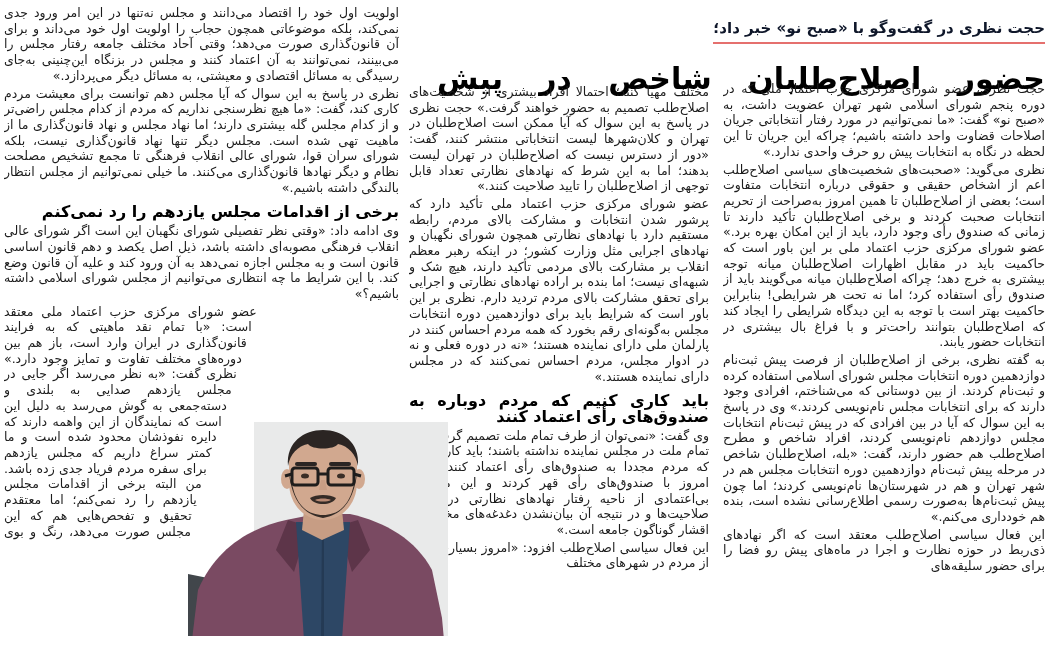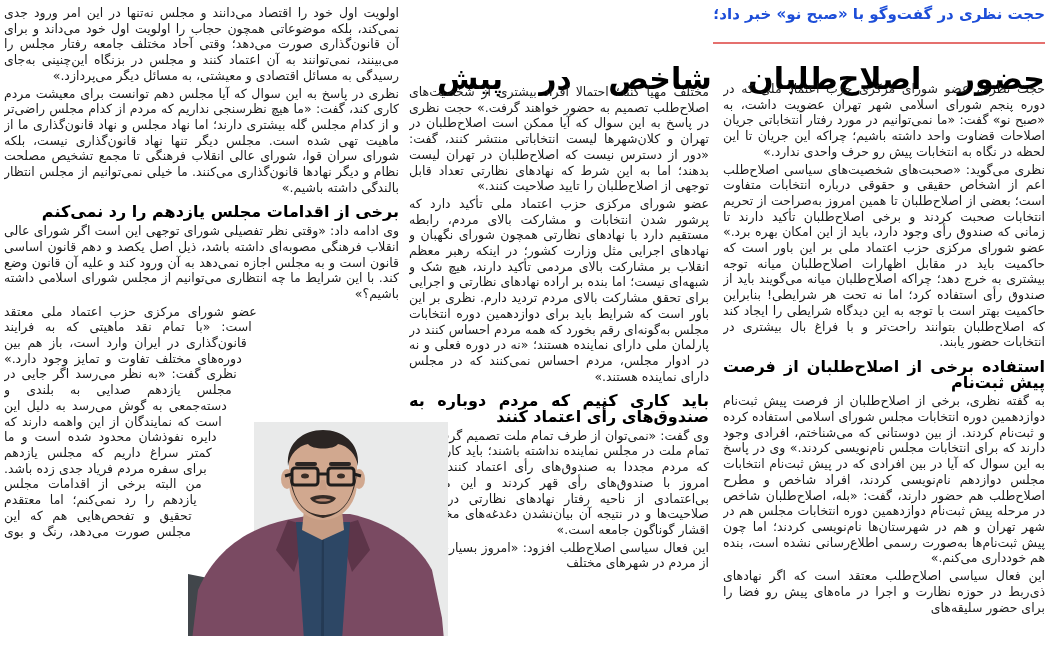--- a/index.html
+++ b/index.html
@@ -1,23 +1,23 @@
 <!DOCTYPE html>
 <html lang="fa" dir="rtl"><head>
 <meta charset="utf-8">
 <style>
   html,body{margin:0;padding:0;background:#ffffff;}
   .page{
     position:relative;width:1050px;height:648px;background:#ffffff;overflow:hidden;
     direction:rtl;font-family:"DejaVu Sans",sans-serif;color:#1c1c1c;
   }
   .kicker{
-    position:absolute;top:5px;right:5px;display:inline-block;
-    font-size:15px;font-weight:bold;color:#1d4ed8;
-    padding-bottom:19px;border-bottom:2px solid #e5706e;
+    position:absolute;top:19px;right:5px;display:inline-block;
+    font-size:15px;font-weight:bold;color:#0f172a;
+    padding-bottom:5px;border-bottom:2px solid #e5706e;
   }
   .headline{
     position:absolute;top:31px;right:5px;left:437px;height:58px;
     font-size:30px;line-height:56px;font-weight:bold;color:#000;
     text-align:justify;text-align-last:justify;overflow:hidden;
   }
   .col{
     position:absolute;text-align:justify;font-size:12.5px;line-height:15.7px;
     color:#1c1c1c;overflow:hidden;
   }
@@ -45,41 +45,40 @@
 
   <div class="kicker">
     <span>حجت نظری در گفت‌وگو با «صبح نو» خبر داد؛</span>
   </div>
 
   <h1 class="headline">حضور اصلاح‌طلبان شاخص در پیش ثبت‌نام انتخابات</h1>
 
   <div class="col col-right">
     <p class="para">حجت نظری، عضو شورای مرکزی حزب اعتماد ملی که در دوره پنجم شورای اسلامی شهر تهران عضویت داشت، به «صبح نو» گفت: «ما نمی‌توانیم در مورد رفتار انتخاباتی جریان اصلاحات قضاوت واحد داشته باشیم؛ چراکه این جریان تا این لحظه در نگاه به انتخابات پیش رو حرف واحدی ندارد.»</p>
     <p class="para">نظری می‌گوید: «صحبت‌های شخصیت‌های سیاسی اصلاح‌طلب اعم از اشخاص حقیقی و حقوقی درباره انتخابات متفاوت است؛ بعضی از اصلاح‌طلبان تا همین امروز به‌صراحت از تحریم انتخابات صحبت کردند و برخی اصلاح‌طلبان تأکید دارند تا زمانی که صندوق رأی وجود دارد، باید از این امکان بهره برد.» عضو شورای مرکزی حزب اعتماد ملی بر این باور است که حاکمیت باید در مقابل اظهارات اصلاح‌طلبان میانه توجه بیشتری به خرج دهد؛ چراکه اصلاح‌طلبان میانه می‌گویند باید از صندوق رأی استفاده کرد؛ اما نه تحت هر شرایطی! بنابراین حاکمیت بهتر است با توجه به این دیدگاه شرایطی را ایجاد کند که اصلاح‌طلبان بتوانند راحت‌تر و با فراغ بال بیشتری در انتخابات حضور یابند.</p>
-    <h3 class="subhead">استفاده برخی از اصلاح‌طلبان از فرصت پیش ثبت‌نام</h3>
     <p class="para">به گفته نظری، برخی از اصلاح‌طلبان از فرصت پیش ثبت‌نام دوازدهمین دوره انتخابات مجلس شورای اسلامی استفاده کرده و ثبت‌نام کردند. از بین دوستانی که می‌شناختم، افرادی وجود دارند که برای انتخابات مجلس نام‌نویسی کردند.» وی در پاسخ به این سوال که آیا در بین افرادی که در پیش ثبت‌نام انتخابات مجلس دوازدهم نام‌نویسی کردند، افراد شاخص و مطرح اصلاح‌طلب هم حضور دارند، گفت: «بله، اصلاح‌طلبان شاخص در مرحله پیش ثبت‌نام دوازدهمین دوره انتخابات مجلس هم در شهر تهران و هم در شهرستان‌ها نام‌نویسی کردند؛ اما چون پیش ثبت‌نام‌ها به‌صورت رسمی اطلاع‌رسانی نشده است، بنده هم خودداری می‌کنم.»</p>
     <p class="para">این فعال سیاسی اصلاح‌طلب معتقد است که اگر نهادهای ذی‌ربط در حوزه نظارت و اجرا در ماه‌های پیش رو فضا را برای حضور سلیقه‌های</p>
   </div>
 
   <div class="col col-middle">
     <p class="para">مختلف مهیا کنند؛ احتمالا افراد بیشتری از شخصیت‌های اصلاح‌طلب تصمیم به حضور خواهند گرفت.» حجت نظری در پاسخ به این سوال که آیا ممکن است اصلاح‌طلبان در تهران و کلان‌شهرها لیست انتخاباتی منتشر کنند، گفت: «دور از دسترس نیست که اصلاح‌طلبان در تهران لیست بدهند؛ اما به این شرط که نهادهای نظارتی تعداد قابل توجهی از اصلاح‌طلبان را تایید صلاحیت کنند.»</p>
     <p class="para">عضو شورای مرکزی حزب اعتماد ملی تأکید دارد که پرشور شدن انتخابات و مشارکت بالای مردم، رابطه مستقیم دارد با نهادهای نظارتی همچون شورای نگهبان و نهادهای اجرایی مثل وزارت کشور؛ در اینکه رهبر معظم انقلاب بر مشارکت بالای مردمی تأکید دارند، هیچ شک و شبهه‌ای نیست؛ اما بنده بر اراده نهادهای نظارتی و اجرایی برای تحقق مشارکت بالای مردم تردید دارم. نظری بر این باور است که شرایط باید برای دوازدهمین دوره انتخابات مجلس به‌گونه‌ای رقم بخورد که همه مردم احساس کنند در پارلمان ملی دارای نماینده هستند؛ «نه در دوره فعلی و نه در ادوار مجلس، مردم احساس نمی‌کنند که در مجلس دارای نماینده هستند.»</p>
     <h3 class="subhead">باید کاری کنیم که مردم دوباره به صندوق‌های رأی اعتماد کنند</h3>
     <p class="para">
       <span class="spacer-mid"></span>
       <span>وی گفت: «نمی‌توان از طرف تمام ملت تصمیم گرفت؛ اما تمام ملت در مجلس نماینده نداشته باشند؛ باید کاری کنیم که مردم مجددا به صندوق‌های رأی اعتماد کنند. مردم امروز با صندوق‌های رأی قهر کردند و این محصول بی‌اعتمادی از ناحیه رفتار نهادهای نظارتی در تایید صلاحیت‌ها و در نتیجه آن بیان‌نشدن دغدغه‌های مختلف اقشار گوناگون جامعه است.»</span>
     </p>
     <p class="para">این فعال سیاسی اصلاح‌طلب افزود: «امروز بسیاری از مردم در شهرهای مختلف</p>
   </div>
 
   <div class="col col-left">
     <p class="para">اولویت اول خود را اقتصاد می‌دانند و مجلس نه‌تنها در این امر ورود جدی نمی‌کند، بلکه موضوعاتی همچون حجاب را اولویت اول خود می‌داند و برای آن قانون‌گذاری صورت می‌دهد؛ وقتی آحاد مختلف جامعه رفتار مجلس را می‌بینند، نمی‌توانند به آن اعتماد کنند و مجلس در بزنگاه این‌چنینی به‌جای رسیدگی به مسائل اقتصادی و معیشتی، به مسائل دیگر می‌پردازد.»</p>
     <p class="para">نظری در پاسخ به این سوال که آیا مجلس دهم توانست برای معیشت مردم کاری کند، گفت: «ما هیچ نظرسنجی نداریم که مردم از کدام مجلس راضی‌تر و از کدام مجلس گله بیشتری دارند؛ اما نهاد مجلس و نهاد قانون‌گذاری ما از ماهیت تهی شده است. مجلس دیگر تنها نهاد قانون‌گذاری نیست، بلکه شورای سران قوا، شورای عالی انقلاب فرهنگی تا مجمع تشخیص مصلحت نظام و دیگر نهادها قانون‌گذاری می‌کنند. ما خیلی نمی‌توانیم از مجلس انتظار بالندگی داشته باشیم.»</p>
     <h3 class="subhead">برخی از اقدامات مجلس یازدهم را رد نمی‌کنم</h3>
-    <p class="para">وی ادامه داد: «وقتی نظر تفصیلی شورای توجهی این است اگر شورای عالی انقلاب فرهنگی مصوبه‌ای داشته باشد، ذیل اصل یکصد و دهم قانون اساسی قانون است و به مجلس اجازه نمی‌دهد به آن ورود کند و علیه آن قانون وضع کند. با این شرایط ما چه انتظاری می‌توانیم از مجلس شورای اسلامی داشته باشیم؟»</p>
+    <p class="para">وی ادامه داد: «وقتی نظر تفصیلی شورای نگهبان این است اگر شورای عالی انقلاب فرهنگی مصوبه‌ای داشته باشد، ذیل اصل یکصد و دهم قانون اساسی قانون است و به مجلس اجازه نمی‌دهد به آن ورود کند و علیه آن قانون وضع کند. با این شرایط ما چه انتظاری می‌توانیم از مجلس شورای اسلامی داشته باشیم؟»</p>
     <p class="para">
       <span class="spacer-left"></span>
       <span>عضو شورای مرکزی حزب اعتماد ملی معتقد است: «با تمام نقد ماهیتی که به فرایند قانون‌گذاری در ایران وارد است، باز هم بین دوره‌های مختلف تفاوت و تمایز وجود دارد.» نظری گفت: «به نظر می‌رسد اگر جایی در مجلس یازدهم صدایی به بلندی و دسته‌جمعی به گوش می‌رسد به دلیل این است که نمایندگان از این واهمه دارند که دایره نفوذشان محدود شده است و ما کمتر سراغ داریم که مجلس یازدهم برای سفره مردم فریاد جدی زده باشد. من البته برخی از اقدامات مجلس یازدهم را رد نمی‌کنم؛ اما معتقدم تحقیق و تفحص‌هایی هم که این مجلس صورت می‌دهد، رنگ و بوی سیاسی دارد.»</span>
     </p>
   </div>
 
   <div class="photo">
     <svg viewBox="0 0 260 218" xmlns="http://www.w3.org/2000/svg">
 
       <rect x="66" y="0" width="194" height="218" fill="#e9eaea"></rect>

